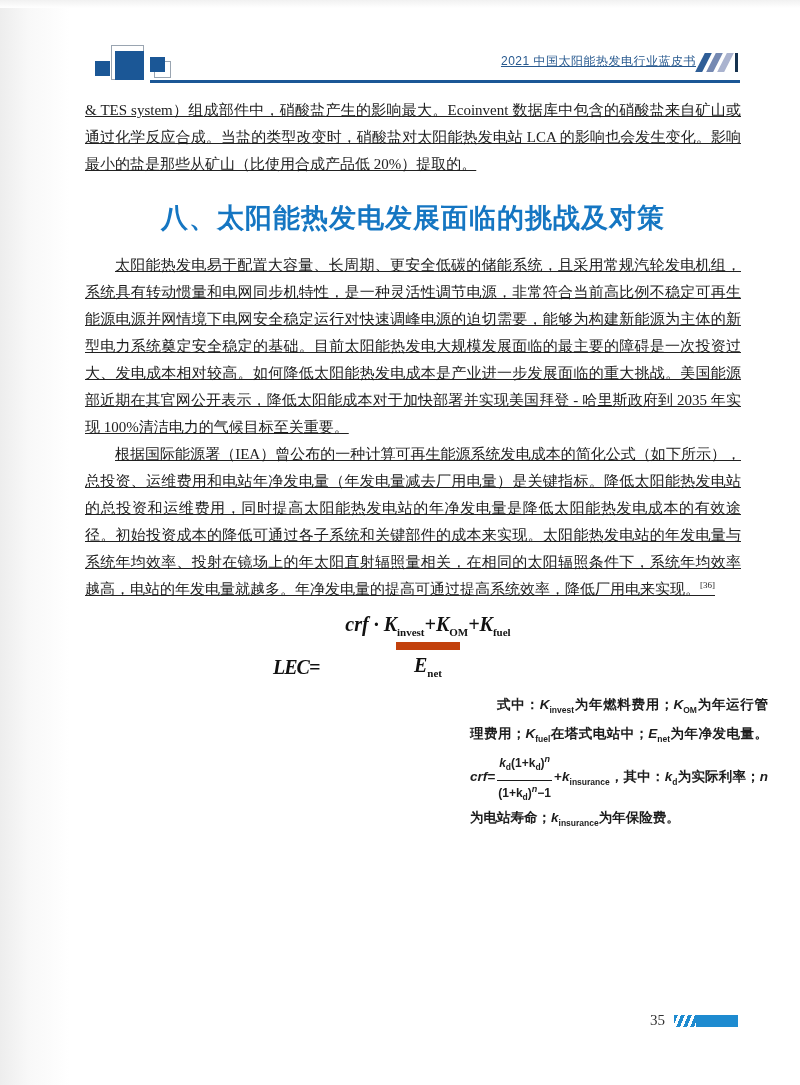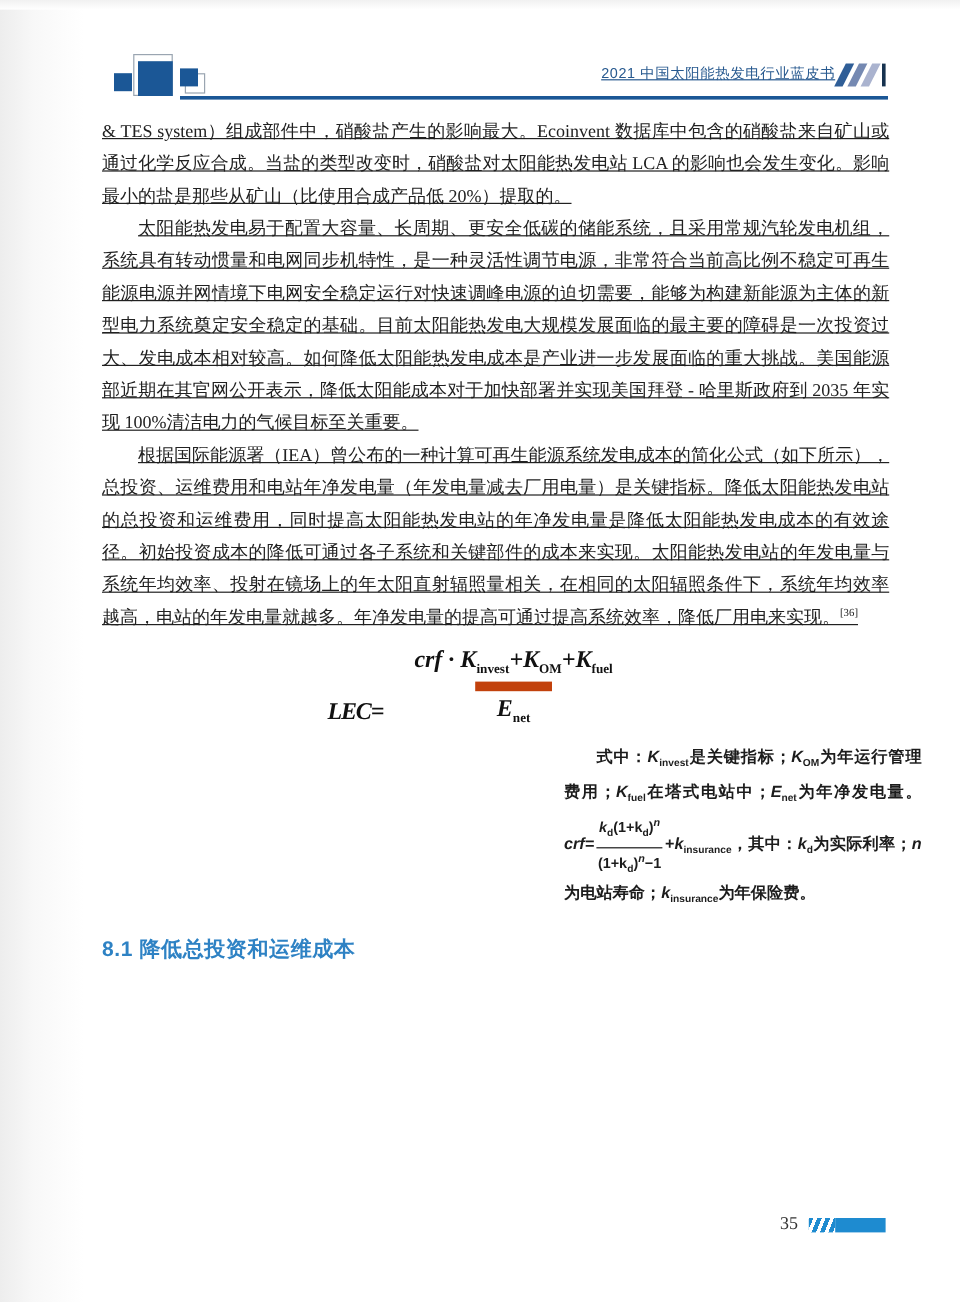--- a/index.html
+++ b/index.html
@@ -101,41 +101,41 @@
     <span class="bar"></span>
   </div>
   <div class="header-rule"></div>
 </div>
 
 <div class="content">
 
   <p class="para">&amp; TES system）组成部件中，硝酸盐产生的影响最大。Ecoinvent 数据库中包含的硝酸盐来自矿山或通过化学反应合成。当盐的类型改变时，硝酸盐对太阳能热发电站 LCA 的影响也会发生变化。影响最小的盐是那些从矿山（比使用合成产品低 20%）提取的。</p>
 
 
+  <h1 class="chapter-heading">八、太阳能热发电发展面临的挑战及对策</h1>
 
   <p class="para indent">太阳能热发电易于配置大容量、长周期、更安全低碳的储能系统，且采用常规汽轮发电机组，系统具有转动惯量和电网同步机特性，是一种灵活性调节电源，非常符合当前高比例不稳定可再生能源电源并网情境下电网安全稳定运行对快速调峰电源的迫切需要，能够为构建新能源为主体的新型电力系统奠定安全稳定的基础。目前太阳能热发电大规模发展面临的最主要的障碍是一次投资过大、发电成本相对较高。如何降低太阳能热发电成本是产业进一步发展面临的重大挑战。美国能源部近期在其官网公开表示，降低太阳能成本对于加快部署并实现美国拜登 - 哈里斯政府到 2035 年实现 100%清洁电力的气候目标至关重要。</p>
 
   <p class="para indent"><span>根据国际能源署（IEA）曾公布的一种计算可再生能源系统发电成本的简化公式（如下所示），总投资、运维费用和电站年净发电量（年发电量减去厂用电量）是关键指标。降低太阳能热发电站的总投资和运维费用，同时提高太阳能热发电站的年净发电量是降低太阳能热发电成本的有效途径。初始投资成本的降低可通过各子系统和关键部件的成本来实现。太阳能热发电站的年发电量与系统年均效率、投射在镜场上的年太阳直射辐照量相关，在相同的太阳辐照条件下，系统年均效率越高，电站的年发电量就越多。年净发电量的提高可通过提高系统效率，降低厂用电来实现。</span><sup class="ref-sup">[36]</sup></p>
 
   <div class="formula-wrap">
     <div class="formula-row">
       <span class="formula-lhs"><span>LEC</span><span>=</span></span>
       <span class="frac">
         <span class="num"><span>crf</span> <span>·</span> <span>K</span><sub>invest</sub><span>+</span><span>K</span><sub>OM</sub><span>+</span><span>K</span><sub>fuel</sub></span>
         <span class="den"><span>E</span><sub>net</sub></span>
       </span>
     </div>
 
-    <div class="formula-note"><span>式中：</span><span class="var">K</span><sub>invest</sub><span>是关键指标；</span><span class="var">K</span><sub>OM</sub><span>为年运行管理费用；</span><span class="var">K</span><sub>fuel</sub><span>在塔式电站中；</span><span class="var">E</span><sub>net</sub><span>为年净发电量。</span><span class="var">crf=</span><span class="nf">
+    <div class="formula-note"><span>式中：</span><span class="var">K</span><sub>invest</sub><span>为年燃料费用；</span><span class="var">K</span><sub>OM</sub><span>为年运行管理费用；</span><span class="var">K</span><sub>fuel</sub><span>在塔式电站中；</span><span class="var">E</span><sub>net</sub><span>为年净发电量。</span><span class="var">crf=</span><span class="nf">
           <span class="nf-num"><span class="var">k</span><sub>d</sub><span>(1+k</span><sub>d</sub><span>)</span><sup>n</sup></span>
           <span class="nf-den"><span>(1+k</span><sub>d</sub><span>)</span><sup>n</sup><span>−1</span></span>
         </span><span>+</span><span class="var">k</span><sub>insurance</sub><span>，其中：</span><span class="var">k</span><sub>d</sub><span>为实际利率；</span><span class="var">n</span><span>为电站寿命；</span><span class="var">k</span><sub>insurance</sub><span>为年保险费。</span></div>
   </div>
 
-  <h2 class="subsection-heading">8.1 降低总投资和运维成本</h2>
 
 
 </div>
 
 <div class="footer">
   <span class="page-number">35</span>
   <span class="footer-bar">
     <span class="stripes"></span>
     <span class="solid"></span>
   </span>

